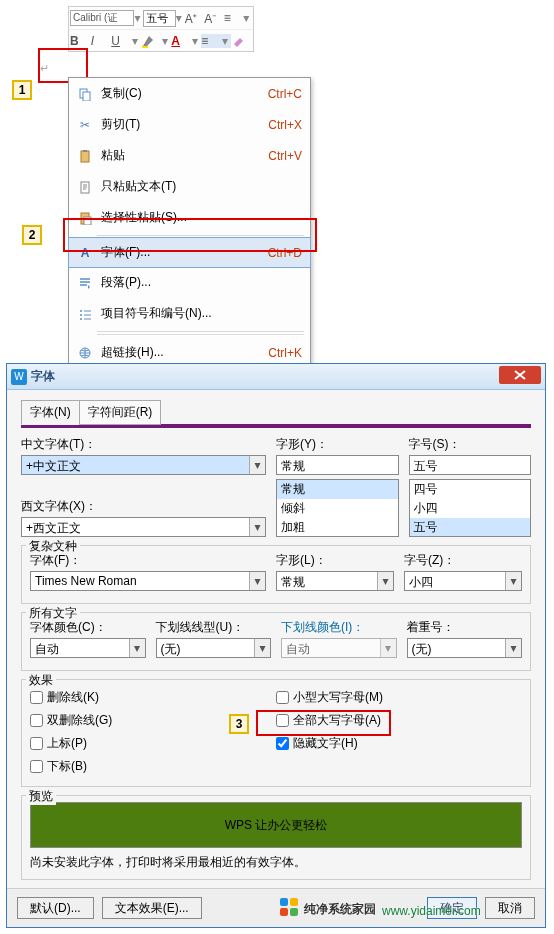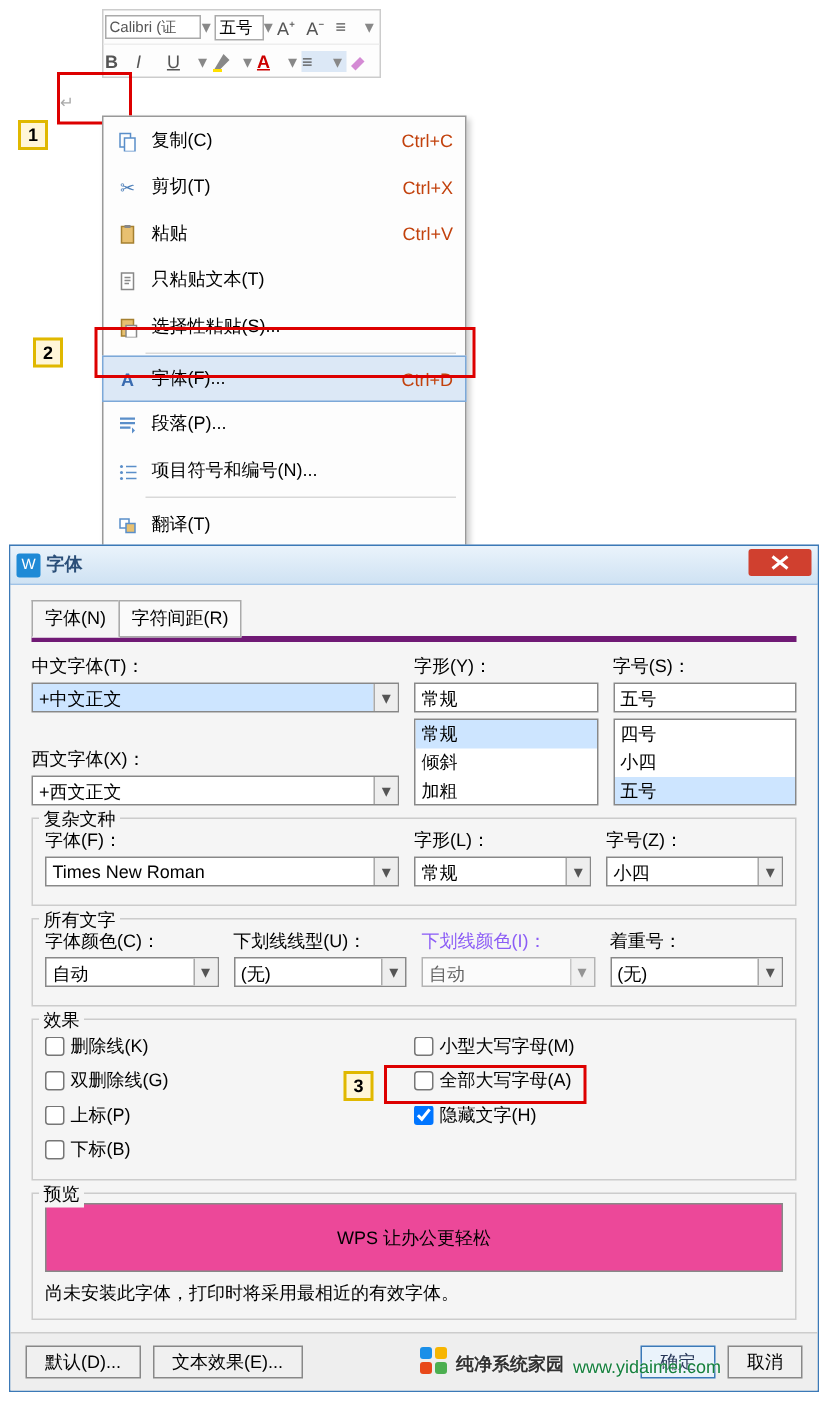--- a/index.html
+++ b/index.html
@@ -39,21 +39,21 @@
 .combo span:first-child{flex:1;padding:2px 4px;overflow:hidden;}
 .combo .dd{width:16px;background:#eee;border-left:1px solid #aaa;display:flex;align-items:center;justify-content:center;color:#555;}
 .listbox { border:1px solid #888; background:#fff; height:58px; overflow:hidden; }
 .listbox div { padding:1px 4px; }
 .listbox .hl { background:#cde5ff; }
 .fieldset { border:1px solid #ccc; padding:6px 8px 8px 8px; position:relative; margin-top:8px; }
 .fieldset .legend { position:absolute; top:-8px; left:4px; background:#f5f5f5; padding:0 3px;text-align:center; }
 .chk-row { display:flex; flex-wrap:wrap; }
 .chk { display:flex; align-items:center; width:180px; margin:3px 0; }
 .chk input{width:13px;height:13px;margin:0 4px 0 0;}
-.preview-box { border:1px solid #888; background:#ec4899; height:46px; display:flex;align-items:center;justify-content:center; }
+.preview-box { border:1px solid #888; background:#4d7c0f; height:46px; display:flex;align-items:center;justify-content:center; }
 .dlg-footer { display:flex; padding:8px 10px; gap:8px; border-top:1px solid #ccc; background:#eee;}
 .dlg-footer .spacer{flex:1;}
 .btn { height:22px; padding:0 12px; border:1px solid #888; background:#f0f0f0; display:flex;align-items:center; }
 .btn.primary { border:1px solid #3b79b7; background:#eaf3fb; color:#235; }
 .step3box { position:absolute; border:2px solid #d00; }
 
 .watermark { position:absolute; left:280px; top:898px; display:flex; align-items:flex-end; font-size:14px; font-weight:bold; color:#333; text-shadow:0 0 2px #fff;}
 .wm-logo { width:20px;height:20px; position:relative; margin-right:4px;}
 .wm-logo span{position:absolute;width:8px;height:8px;border-radius:2px;}
 </style>
@@ -163,29 +163,20 @@
         <svg width="14" height="14">
           <circle cx="3" cy="4" r="1" fill="#5a8ec9"></circle>
           <circle cx="3" cy="8" r="1" fill="#5a8ec9"></circle>
           <circle cx="3" cy="12" r="1" fill="#5a8ec9"></circle>
           <path d="M6 4h7M6 8h7M6 12h7" stroke="#5a8ec9"></path>
         </svg>
       </span>
     <span class="mi-label">项目符号和编号(N)...</span>
   </div>
   <div class="cmenu-sep"></div>
-  <div class="cmenu-item">
-    <span class="mi-icon">
-        <svg width="14" height="14">
-          <rect x="2" y="3" width="6" height="6" fill="#fff" stroke="#5a8ec9"></rect>
-          <rect x="6" y="6" width="6" height="6" fill="#e8c070" stroke="#5a8ec9"></rect>
-        </svg>
-      </span>
-    <span class="mi-label">翻译(T)</span>
-  </div>
   <div class="cmenu-sep"></div>
   <div class="cmenu-item">
     <span class="mi-icon">
         <svg width="14" height="14">
           <circle cx="7" cy="7" r="5" fill="none" stroke="#5a8ec9"></circle>
           <path d="M2 7h10M7 2v10M3 4q4 2 8 0M3 10q4-2 8 0" fill="none" stroke="#5a8ec9"></path>
         </svg>
       </span>
     <span class="mi-label">超链接(H)...</span>
     <span class="mi-short">Ctrl+K</span>
@@ -295,21 +286,21 @@
             </div>
         </div>
         <div class="col">
           <span class="lbl">下划线线型(U)：</span>
           <div class="combo">
               <span>(无)</span>
               <span class="dd">▾</span>
             </div>
         </div>
         <div class="col">
-          <span class="lbl" style="color:#8b5cf6">下划线颜色(I)：</span>
+          <span class="lbl" style="color:#0369a1">下划线颜色(I)：</span>
           <div class="combo" style="opacity:.6">
               <span>自动</span>
               <span class="dd">▾</span>
             </div>
         </div>
         <div class="col">
           <span class="lbl">着重号：</span>
           <div class="combo">
               <span>(无)</span>
               <span class="dd">▾</span>

